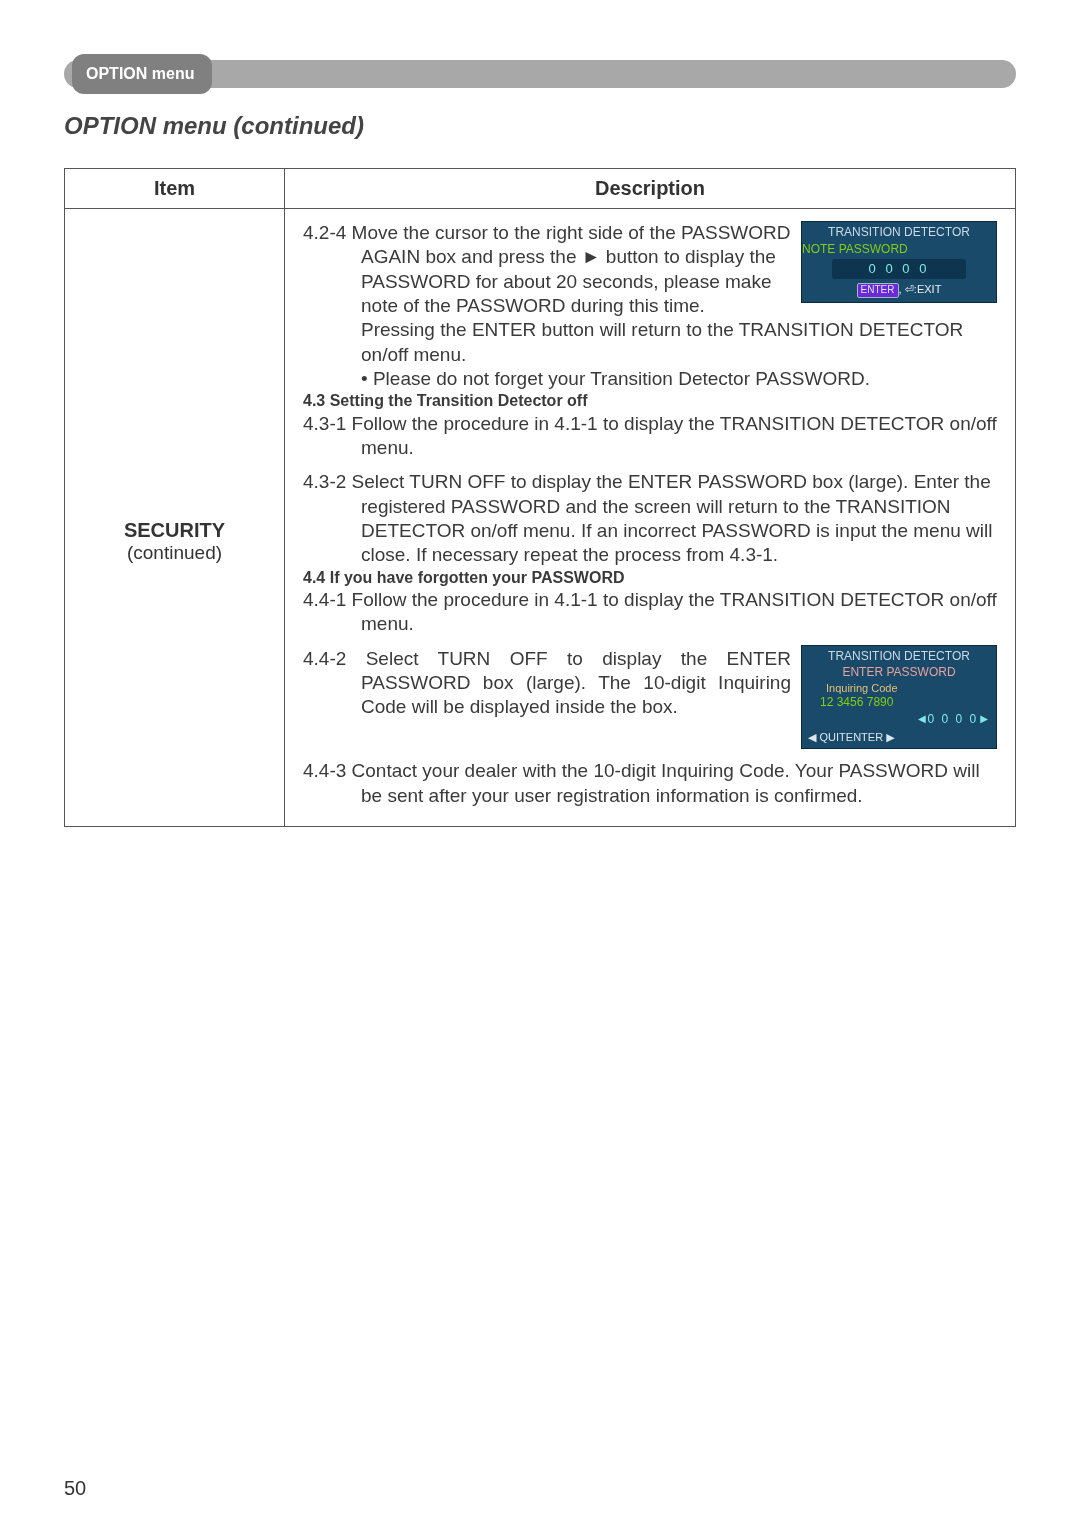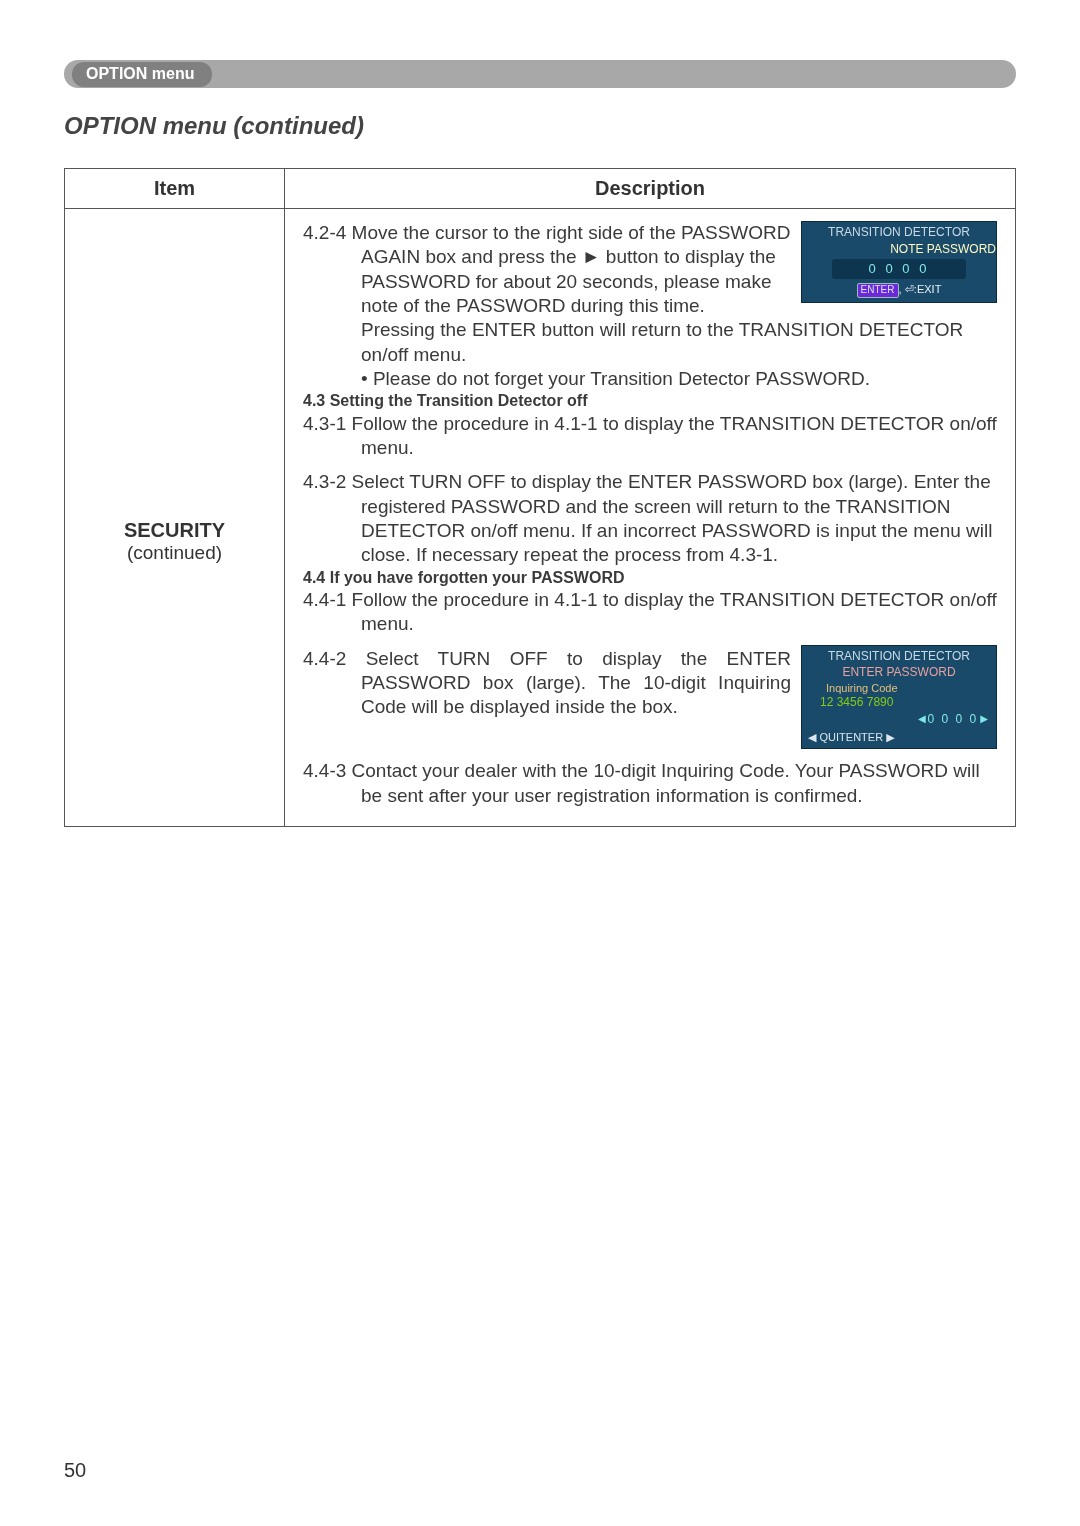--- a/index.html
+++ b/index.html
@@ -20,21 +20,21 @@
     display: flex;
     align-items: center;
     padding-left: 8px;
     margin-bottom: 24px;
   }
   .header-inner {
     background: #808080;
     color: #fff;
     font-weight: bold;
     font-size: 16px;
-    height: 25px;
+    height: 40px;
     border-radius: 12px;
     padding: 2px 18px 2px 14px;
     display: flex;
     align-items: center;
   }
   .section-title {
     font-style: italic;
     font-weight: bold;
     font-size: 24px;
     color: #444;
@@ -89,23 +89,23 @@
     border: 1px solid #0b2b3d;
   }
   .float-box .fb-title {
     background: #1a4a6a;
     text-align: center;
     padding: 3px 0 1px 0;
     font-size: 12px;
     color: #c9dae6;
   }
   .float-box .fb-sub {
-    text-align: right;
-    font-size: 12px;
-    color: #fef9c3;
+    text-align: left;
+    font-size: 12px;
+    color: #84cc16;
     padding: 1px 0;
   }
   .float-box .fb-code {
     text-align: center;
     color: #7fe7e7;
     letter-spacing: 3px;
     font-size: 13px;
     padding: 2px 0;
   }
   .float-box .fb-code-bg {
@@ -151,21 +151,21 @@
   .fb2-arrow { color:#7fe7e7; font-size:10px; padding:0 2px; }
   .fb2-bottom {
     display:flex;
     padding: 2px 6px 4px 6px;
     font-size:11px;
     color:#dce6ee;
   }
   .clearfix::after { content:""; display:block; clear:both; }
   .page-num {
     position: absolute;
-    bottom: 44px;
+    bottom: 26px;
     left: 64px;
     font-size: 20px;
     color: #333;
   }
 </style>
 </head>
 <body>
 
 <div class="header-bar">
   <div class="header-inner">

